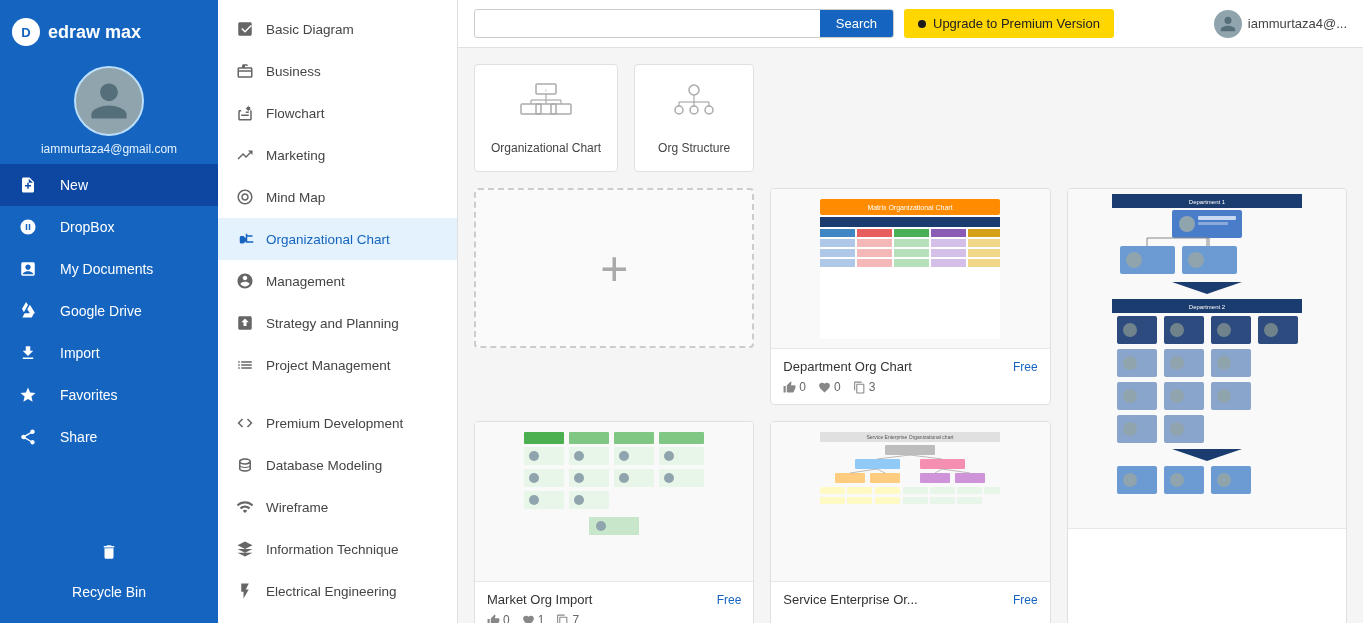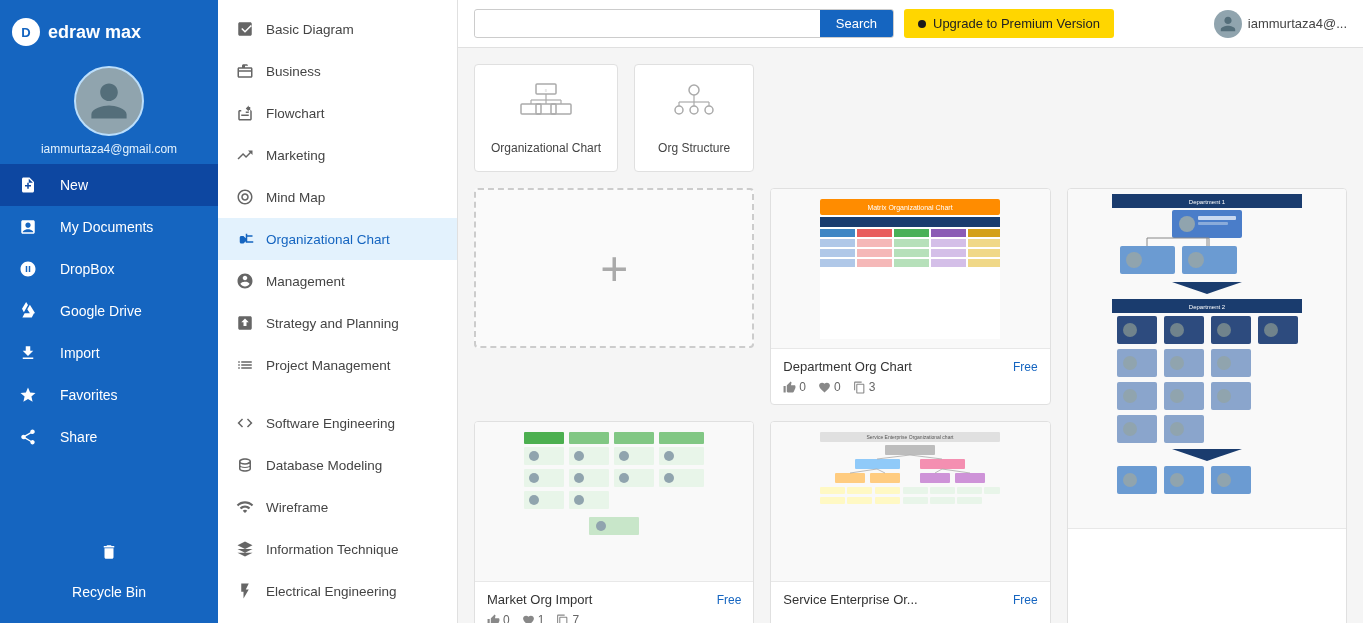--- a/index.html
+++ b/index.html
@@ -160,33 +160,33 @@
       <svg viewBox="0 0 24 24">
           <path d="M14 2H6c-1.1 0-2 .9-2 2v16c0 1.1.9 2 2 2h12c1.1 0 2-.9 2-2V8l-6-6zm-1 7V3.5L18.5 9H13zm-2 8v-3H8v-2h3v-3h2v3h3v2h-3v3h-2z"></path>
         </svg>
     </div>
     <span>New</span>
   </div>
 
   <div class="nav-item">
     <div class="nav-icon">
       <svg viewBox="0 0 24 24">
+          <path d="M12 2C6.48 2 2 6.48 2 12s4.48 10 10 10 10-4.48 10-10S17.52 2 12 2zm-1 14H9V8h2v8zm4 0h-2V8h2v8z"></path>
+        </svg>
+    </div>
+    <span>DropBox</span>
+  </div>
+
+  <div class="nav-item">
+    <div class="nav-icon">
+      <svg viewBox="0 0 24 24">
           <path d="M19 3H5c-1.1 0-2 .9-2 2v14c0 1.1.9 2 2 2h14c1.1 0 2-.9 2-2V5c0-1.1-.9-2-2-2zm-7 3c1.93 0 3.5 1.57 3.5 3.5S13.93 13 12 13s-3.5-1.57-3.5-3.5S10.07 6 12 6zm7 13H5v-.23c0-.62.28-1.2.76-1.58C7.47 15.82 9.64 15 12 15s4.53.82 6.24 2.19c.48.38.76.97.76 1.58V19z"></path>
         </svg>
     </div>
     <span>My Documents</span>
-  </div>
-
-  <div class="nav-item">
-    <div class="nav-icon">
-      <svg viewBox="0 0 24 24">
-          <path d="M12 2C6.48 2 2 6.48 2 12s4.48 10 10 10 10-4.48 10-10S17.52 2 12 2zm-1 14H9V8h2v8zm4 0h-2V8h2v8z"></path>
-        </svg>
-    </div>
-    <span>DropBox</span>
   </div>
 
   <div class="nav-item">
     <div class="nav-icon">
       <svg viewBox="0 0 24 24">
           <path d="M4.5 20.5l3-5.5H20l-3 5.5H4.5zM12 4L6.5 13.5 4 9 9.5 0 12 4zM21.5 15h-7L11 9.5l3.5-6L21.5 15z"></path>
         </svg>
     </div>
     <span>Google Drive</span>
   </div>
@@ -312,21 +312,21 @@
   </div>
 
   <div class="mid-divider"></div>
 
   <div class="mid-item">
     <div class="mid-icon">
       <svg viewBox="0 0 24 24" fill="#666">
           <path d="M9.4 16.6L4.8 12l4.6-4.6L8 6l-6 6 6 6 1.4-1.4zm5.2 0l4.6-4.6-4.6-4.6L16 6l6 6-6 6-1.4-1.4z"></path>
         </svg>
     </div>
-    <span class="mid-label">Software Engineering</span>
+    <span class="mid-label">Premium Development</span>
   </div>
 
   <div class="mid-item">
     <div class="mid-icon">
       <svg viewBox="0 0 24 24" fill="#666">
           <path d="M12 3C7.58 3 4 4.79 4 7v10c0 2.21 3.59 4 8 4s8-1.79 8-4V7c0-2.21-3.58-4-8-4zm6 14c0 .5-2.13 2-6 2s-6-1.5-6-2v-2.23c1.61.78 3.72 1.23 6 1.23s4.39-.45 6-1.23V17zm0-4.5c0 .5-2.13 2-6 2s-6-1.5-6-2v-2.23C7.61 11.05 9.72 11.5 12 11.5s4.39-.45 6-1.23V12.5zM12 9.5C8.13 9.5 6 8 6 7.5S8.13 5 12 5s6 1.5 6 2-2.13 2.5-6 2.5z"></path>
         </svg>
     </div>
     <span class="mid-label">Database Modeling</span>
   </div>

